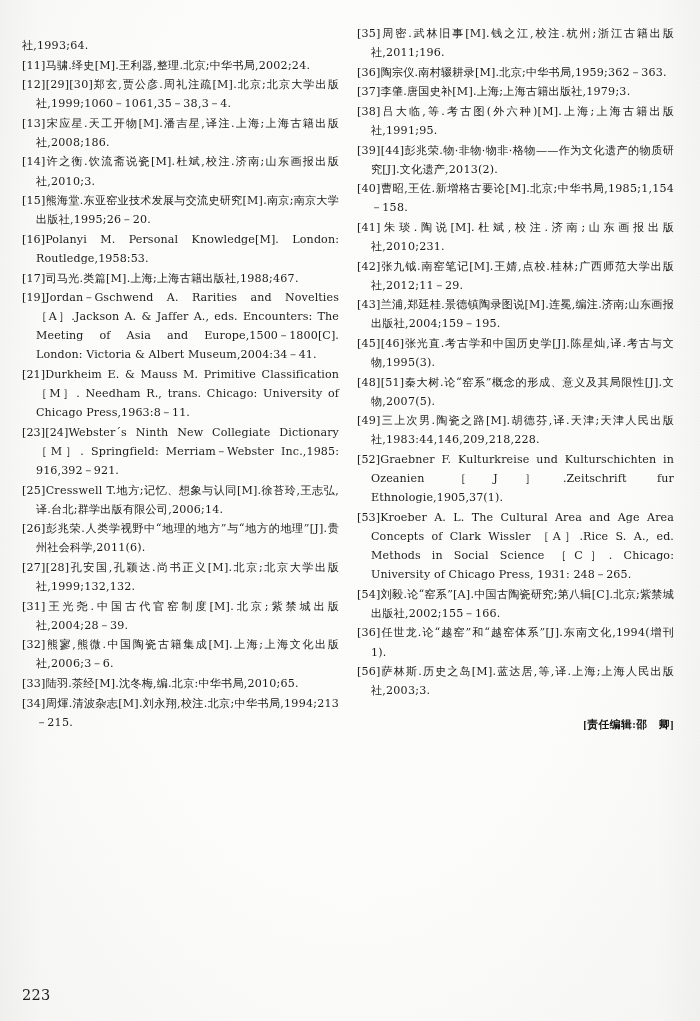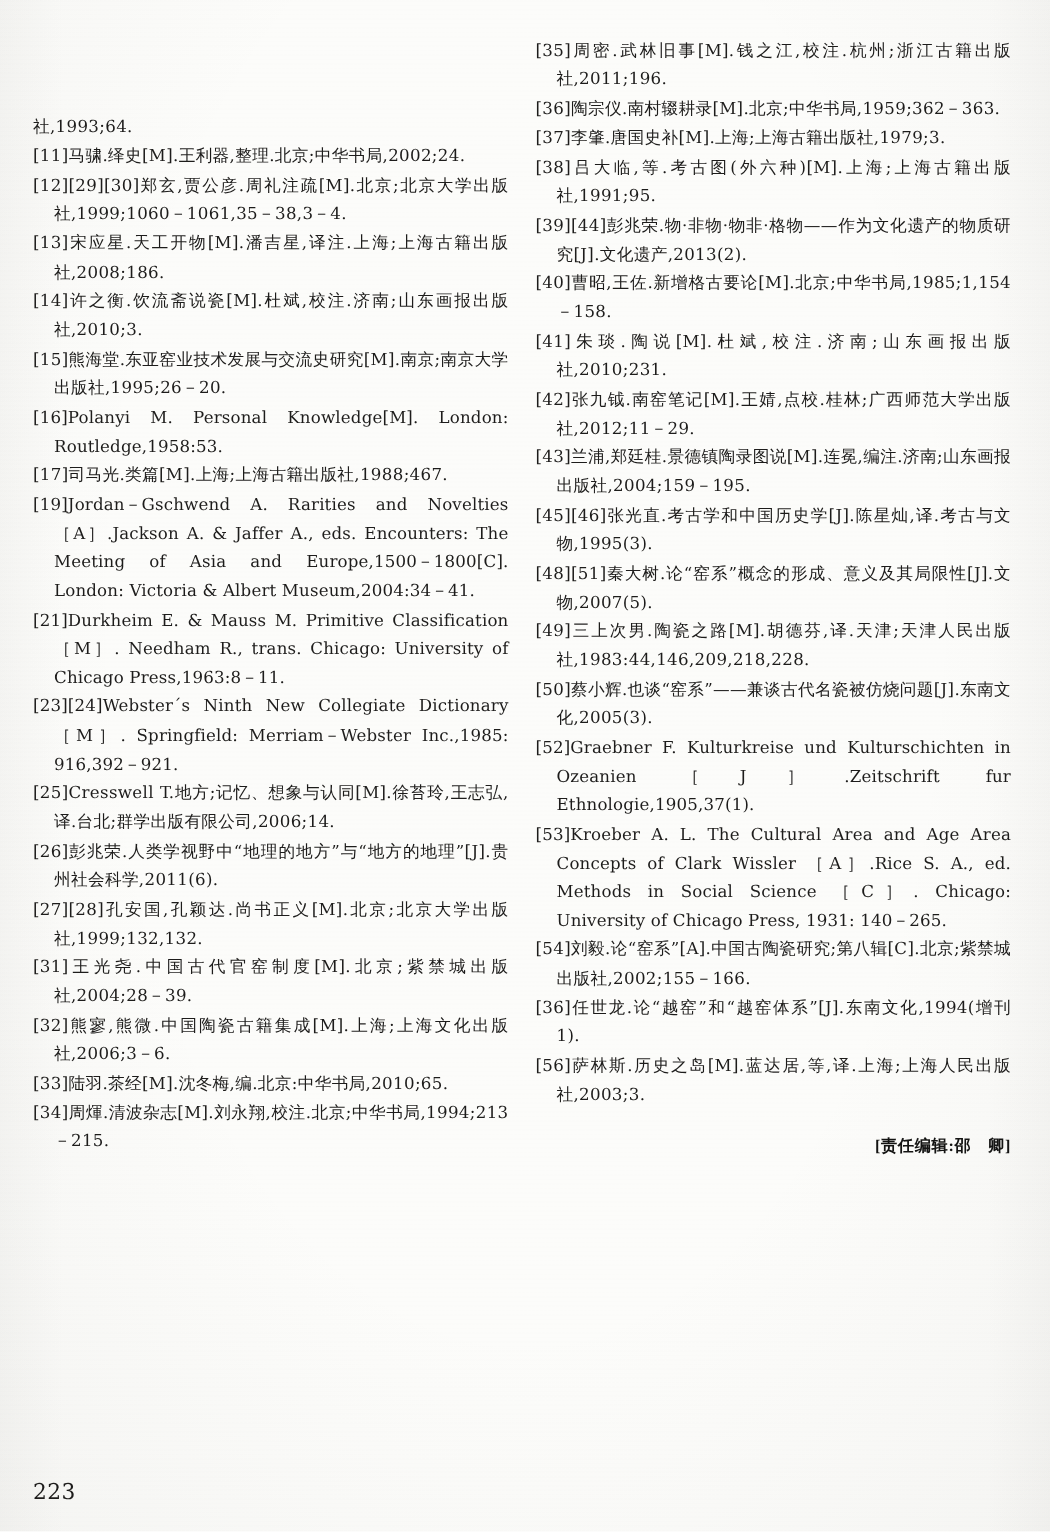--- a/index.html
+++ b/index.html
@@ -138,23 +138,22 @@
         <p class="ref">[37]李肇.唐国史补[M].上海;上海古籍出版社,1979;3.</p>
         <p class="ref">[38]吕大临,等.考古图(外六种)[M].上海;上海古籍出版社,1991;95.</p>
         <p class="ref">[39][44]彭兆荣.物·非物·物非·格物——作为文化遗产的物质研究[J].文化遗产,2013(2).</p>
         <p class="ref">[40]曹昭,王佐.新增格古要论[M].北京;中华书局,1985;1,154－158.</p>
         <p class="ref">[41]朱琰.陶说[M].杜斌,校注.济南;山东画报出版社,2010;231.</p>
         <p class="ref">[42]张九钺.南窑笔记[M].王婧,点校.桂林;广西师范大学出版社,2012;11－29.</p>
         <p class="ref">[43]兰浦,郑廷桂.景德镇陶录图说[M].连冕,编注.济南;山东画报出版社,2004;159－195.</p>
         <p class="ref">[45][46]张光直.考古学和中国历史学[J].陈星灿,译.考古与文物,1995(3).</p>
         <p class="ref">[48][51]秦大树.论“窑系”概念的形成、意义及其局限性[J].文物,2007(5).</p>
         <p class="ref">[49]三上次男.陶瓷之路[M].胡德芬,译.天津;天津人民出版社,1983:44,146,209,218,228.</p>
-        <p class="ref">[50]蔡小辉.也谈“窑系”——兼谈古代名瓷被仿烧问题[J].东南文化,2005(3).</p>
         <p class="ref latin">[52]Graebner F. Kulturkreise und Kulturschichten in Ozeanien ［J］.Zeitschrift fur Ethnologie,1905,37(1).</p>
-        <p class="ref latin">[53]Kroeber A. L. The Cultural Area and Age Area Concepts of Clark Wissler ［A］.Rice S. A., ed. Methods in Social Science ［C］. Chicago: University of Chicago Press, 1931: 140－265.</p>
+        <p class="ref latin">[53]Kroeber A. L. The Cultural Area and Age Area Concepts of Clark Wissler ［A］.Rice S. A., ed. Methods in Social Science ［C］. Chicago: University of Chicago Press, 1931: 248－265.</p>
         <p class="ref">[54]刘毅.论“窑系”[A].中国古陶瓷研究;第八辑[C].北京;紫禁城出版社,2002;155－166.</p>
         <p class="ref">[36]任世龙.论“越窑”和“越窑体系”[J].东南文化,1994(增刊 1).</p>
         <p class="ref">[56]萨林斯.历史之岛[M].蓝达居,等,译.上海;上海人民出版社,2003;3.</p>
         <div id="editor-credit">[责任编辑:邵　卿]</div>
       </div>
 
   </div>
 
   <div id="page-number">223</div>
 

